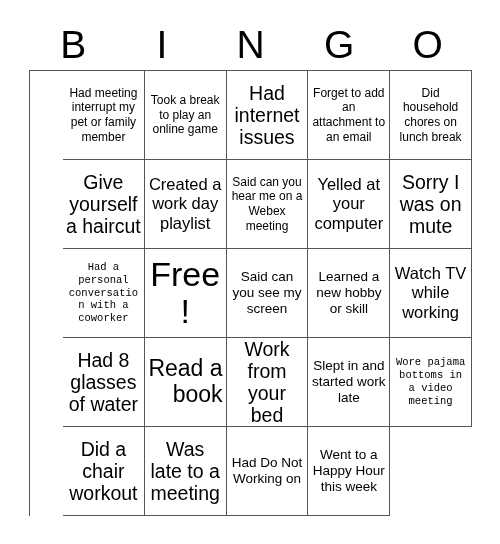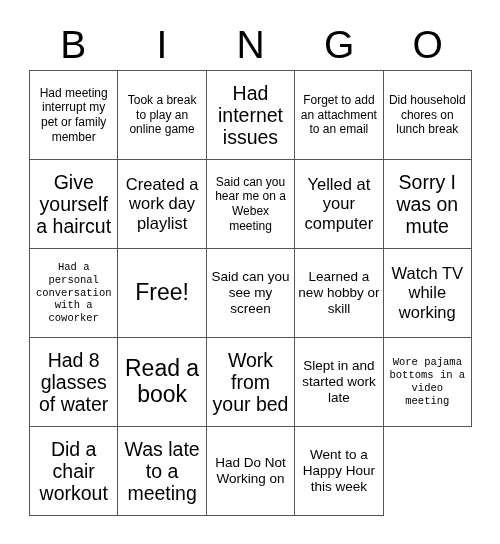--- a/index.html
+++ b/index.html
@@ -47,20 +47,21 @@
     left: 29px;
     top: 70px;
     width: 443px;
     height: 446px;
     display: grid;
     grid-template-columns: repeat(5, 1fr);
     grid-template-rows: repeat(5, 1fr);
     border-top: 1.5px solid #555555;
     border-left: 1.5px solid #555555;
     background: #ffffff;
+    padding-left: 33px;
   }
 
   .bingo-cell {
     border-right: 1.5px solid #555555;
     border-bottom: 1.5px solid #555555;
     display: flex;
     align-items: center;
     justify-content: center;
     text-align: center;
     padding: 2px 3px;
@@ -75,22 +76,22 @@
     width: 100%;
     word-wrap: break-word;
   }
 
   
   .sz-xs  .cell-text { font-size: 10.5px; line-height: 1.22; font-family: Liberation Mono, monospace; }
   .sz-s   .cell-text { font-size: 12px;   line-height: 1.22; }
   .sz-m   .cell-text { font-size: 13.5px; line-height: 1.2; }
   .sz-l   .cell-text { font-size: 16.5px; line-height: 1.18; }
   .sz-xl  .cell-text { font-size: 19.5px; line-height: 1.14; }
-  .sz-xxl .cell-text { font-size: 23px;   line-height: 1.12; }
-  .sz-free .cell-text { font-size: 23px; line-height: 1.1; }
+  .sz-xxl .cell-text { font-size: 23px;   line-height: 1.12; text-align: right; }
+  .sz-free .cell-text { font-size: 34px; line-height: 1.1; }
 </style>
 </head>
 <body>
 
 <div id="card-root">
 
   <div class="header-row">
       <div class="header-cell">B</div>
       <div class="header-cell">I</div>
       <div class="header-cell">N</div>

